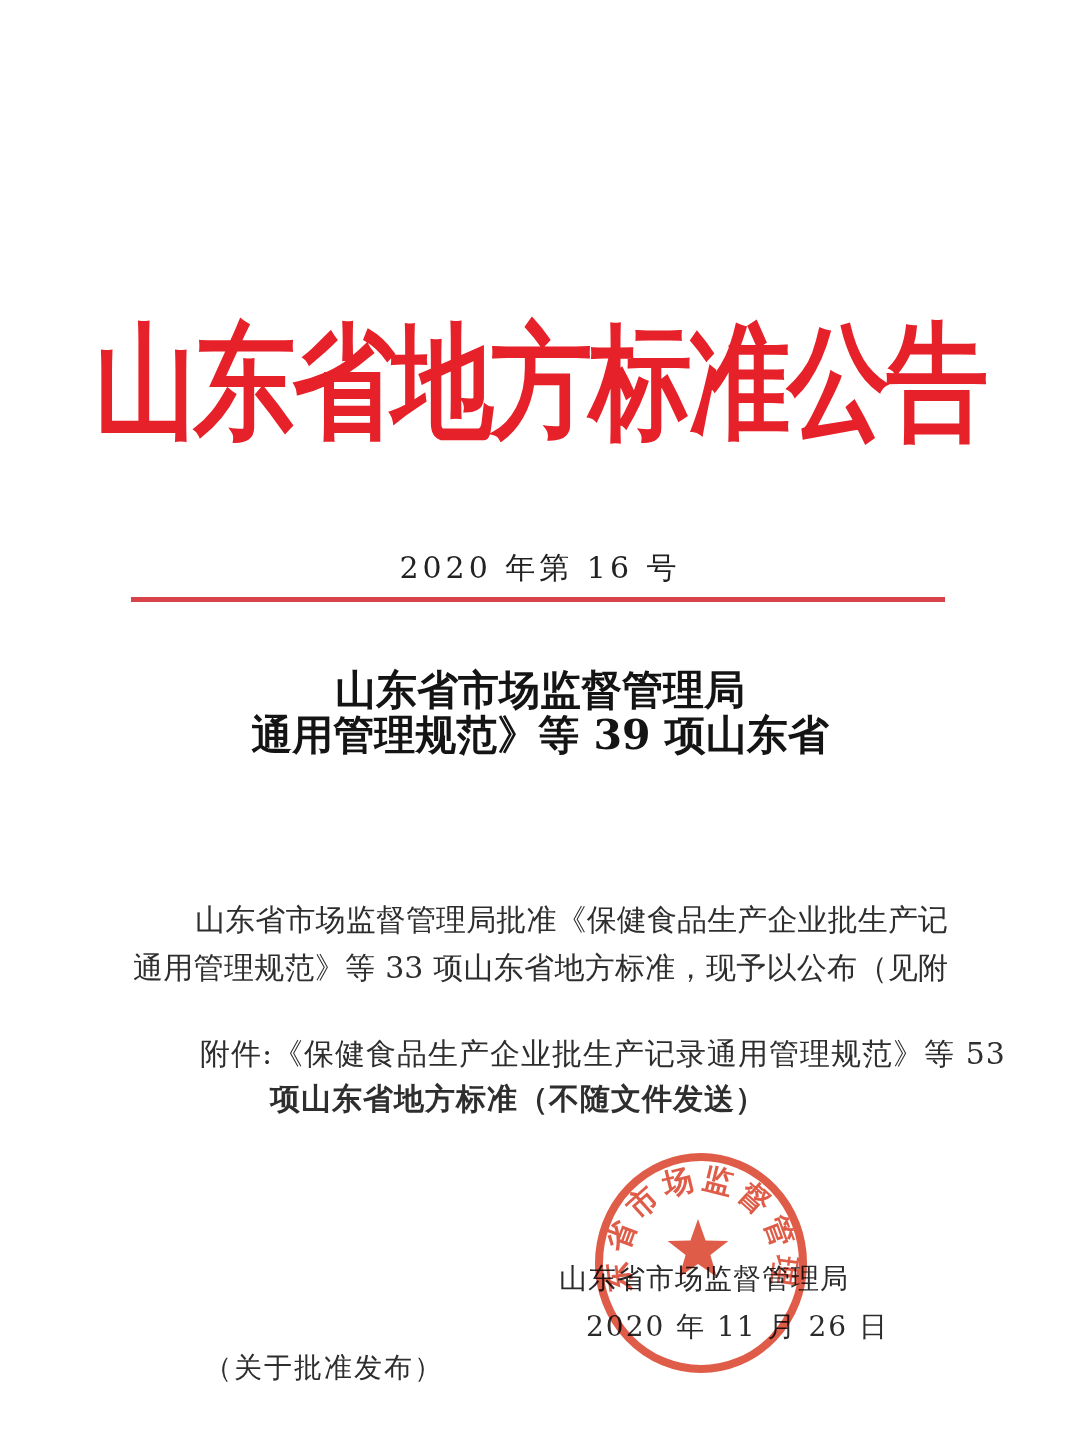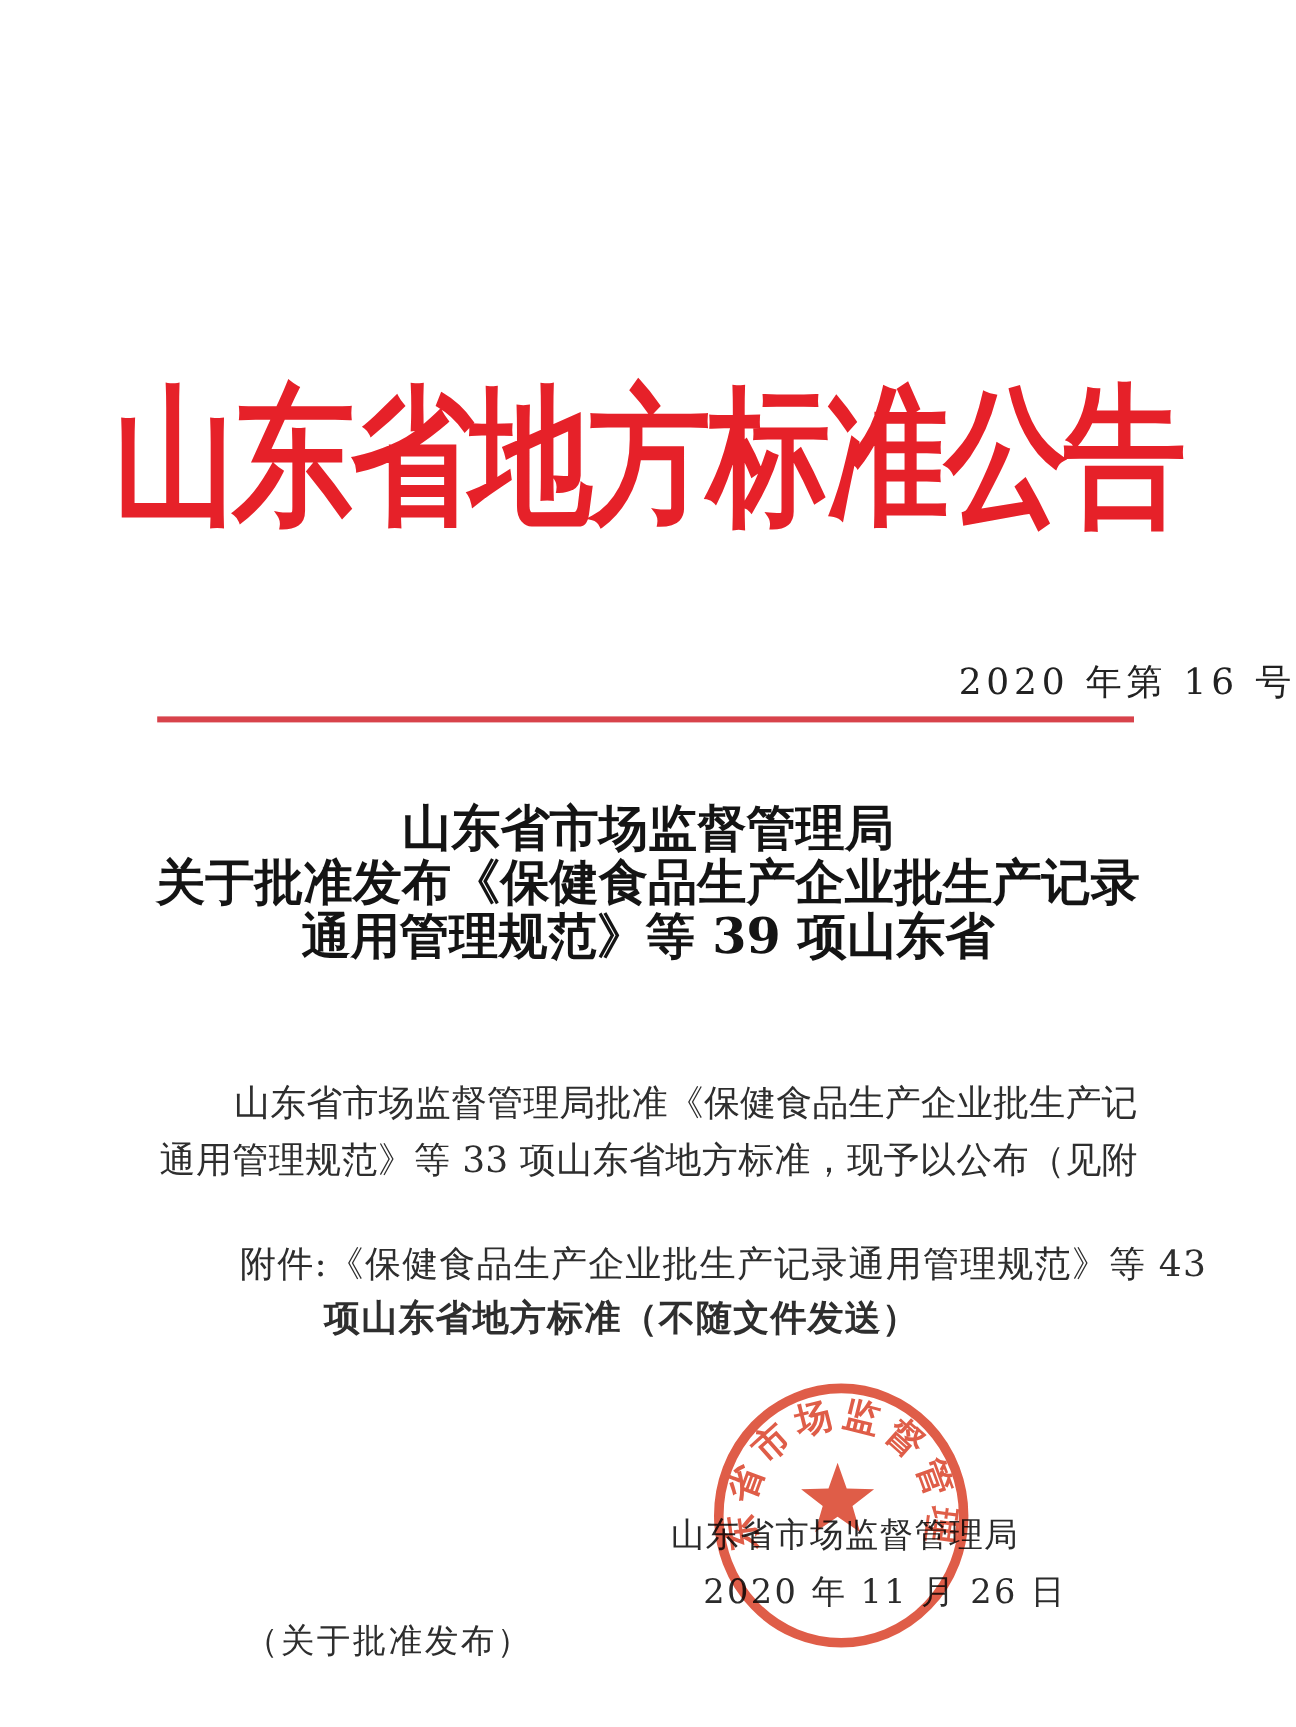--- a/index.html
+++ b/index.html
@@ -30,21 +30,21 @@
     color: var(--accent, #e62129);
     transform: scaleY(1.22);
     transform-origin: 50% 0;
     white-space: nowrap;
   }
   .issue-number {
     position: absolute;
     top: 548px;
     left: 0;
     right: 0;
-    text-align: right;
+    text-align: center;
     font-size: 30px;
     letter-spacing: 4px;
     color: #222222;
     white-space: nowrap;
   }
   .red-rule {
     position: absolute;
     top: 597px;
     left: 131px;
     width: 814px;
@@ -151,31 +151,30 @@
 <div class="page">
 
   <h1 class="masthead">山东省地方标准公告</h1>
 
   <div class="issue-number">2020 年第 16 号</div>
 
   <div class="red-rule"></div>
 
   <div class="doc-title">
     <div class="t-line">山东省市场监督管理局</div>
-    <div class="t-line">关于批准发布《保健食品生产企业批生产记录</div>
     <div class="t-line">通用管理规范》等 39 项山东省</div>
   </div>
 
   <div class="body-par">
     <div class="body-line indent">山东省市场监督管理局批准《保健食品生产企业批生产记录</div>
     <div class="body-line">通用管理规范》等 33 项山东省地方标准，现予以公布（见附件）。</div>
   </div>
 
   <div class="attachment">
-    <div class="att-line1"><span>附件:</span><span>《保健食品生产企业批生产记录通用管理规范》等 43</span></div>
+    <div class="att-line1"><span>附件:</span><span>《保健食品生产企业批生产记录通用管理规范》等 53</span></div>
     <div class="att-line2">项山东省地方标准（不随文件发送）</div>
   </div>
 
   <div class="signature">山东省市场监督管理局</div>
 
   <div class="issue-date">2020 年 11 月 26 日</div>
 
   <div class="footer-note">（关于批准发布）</div>
 
   <svg class="seal" viewBox="0 0 222 230" aria-hidden="true">

